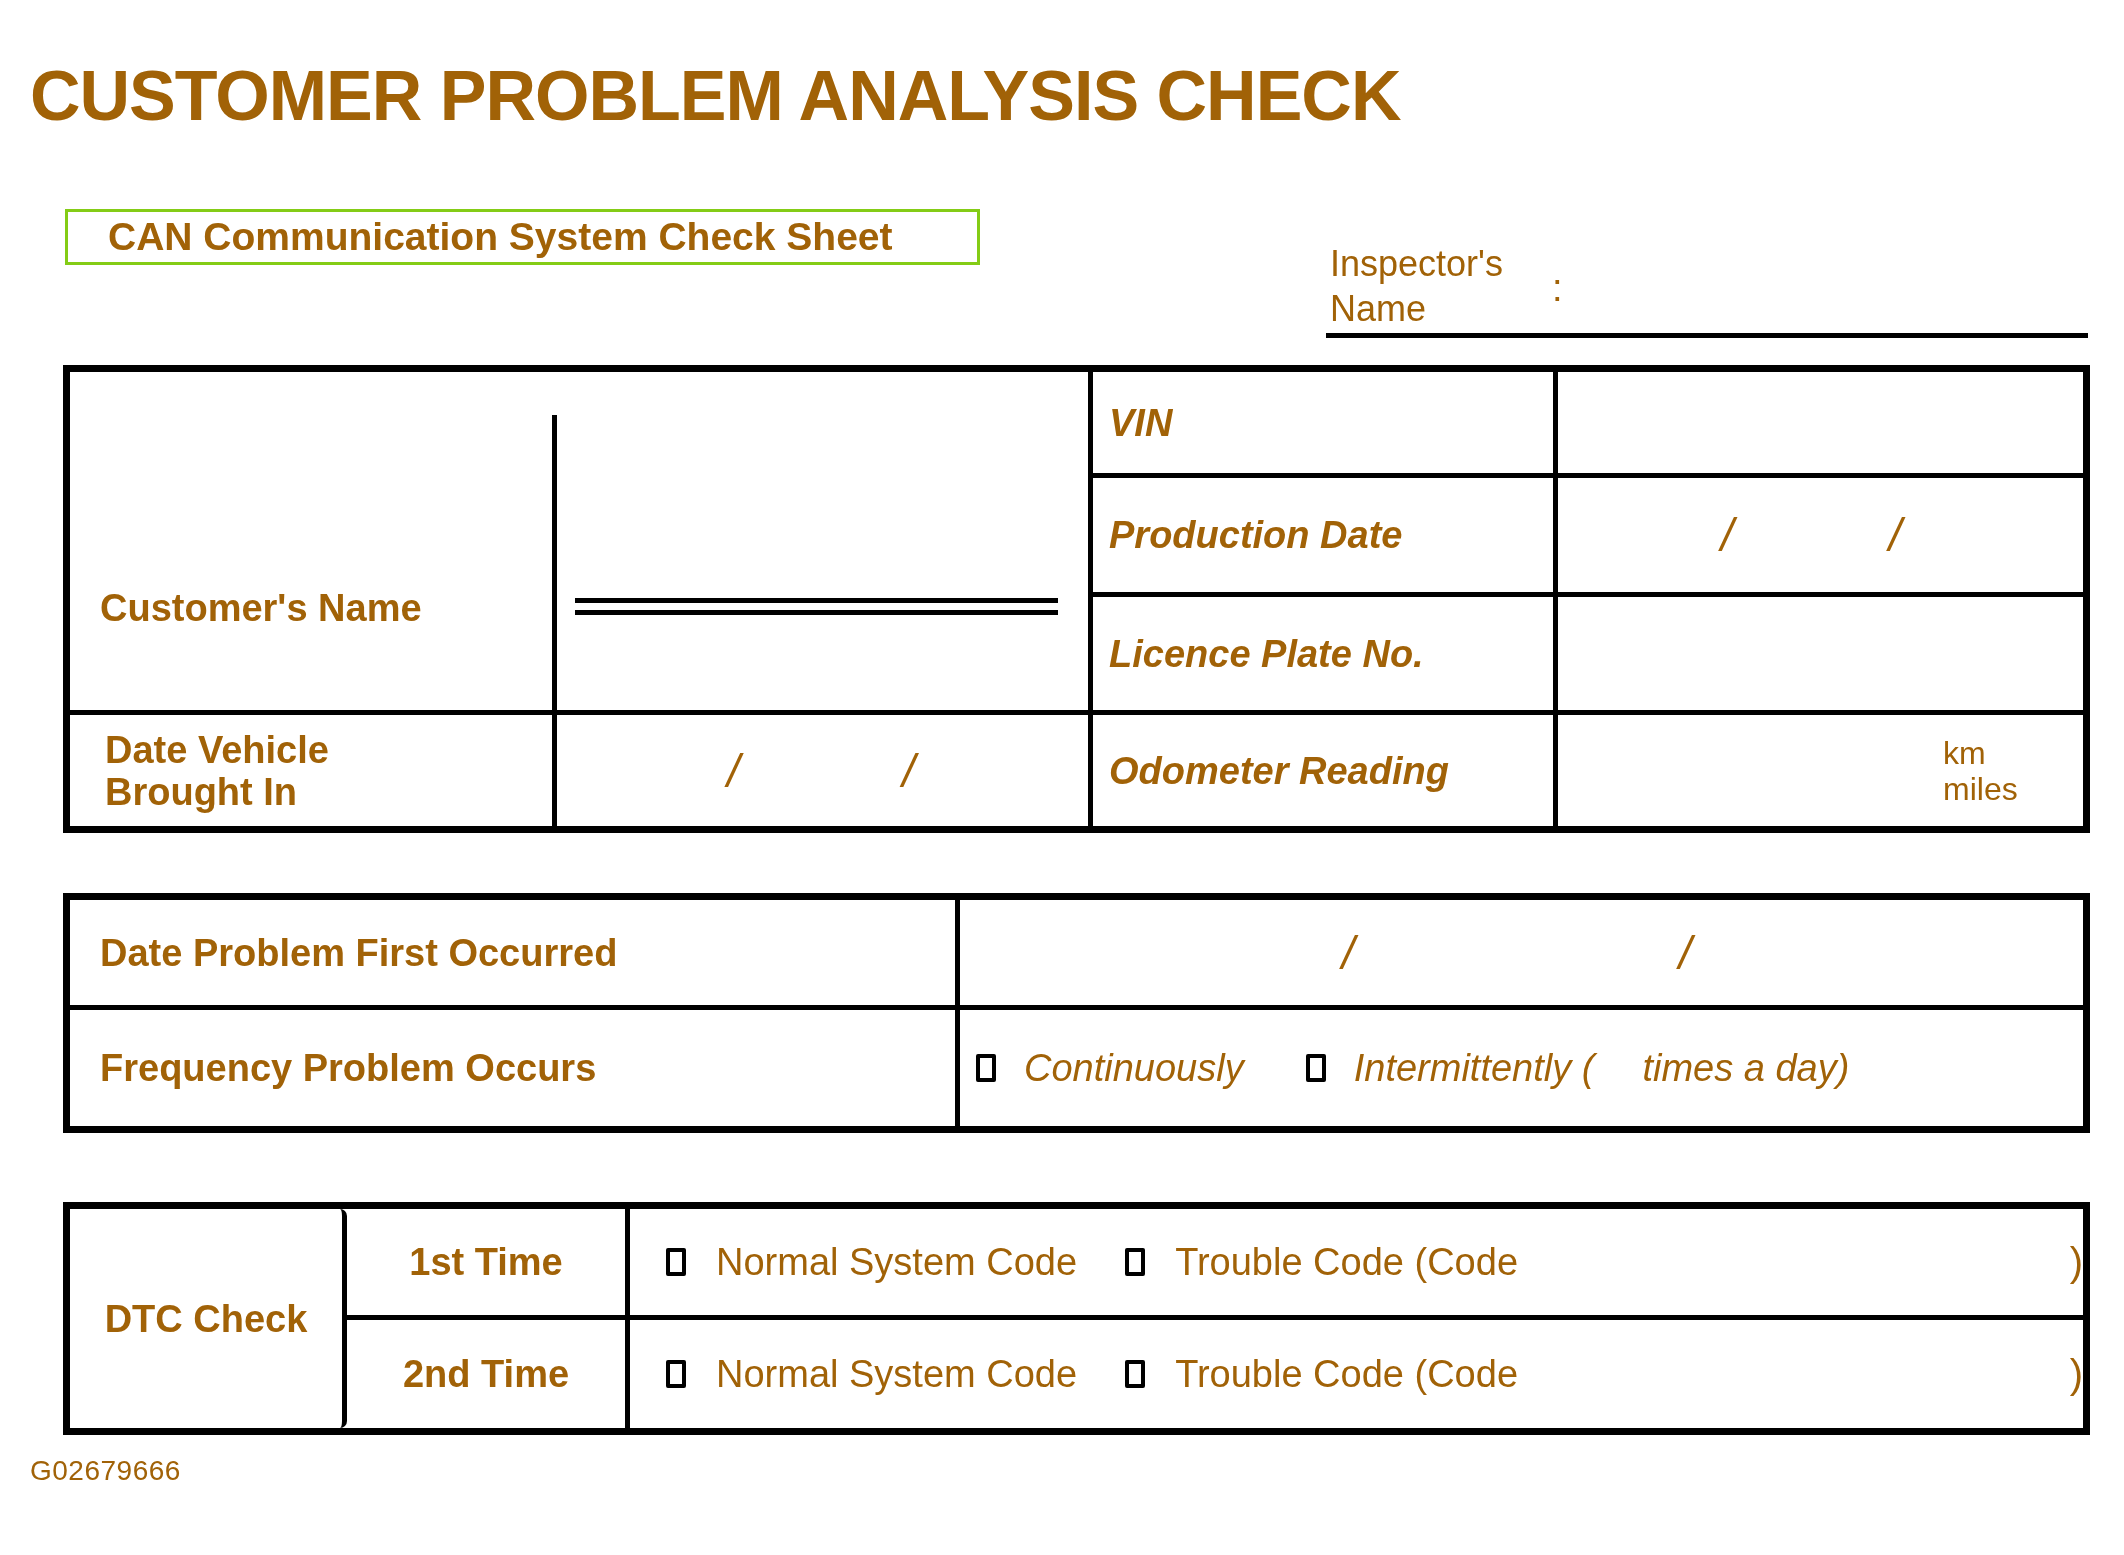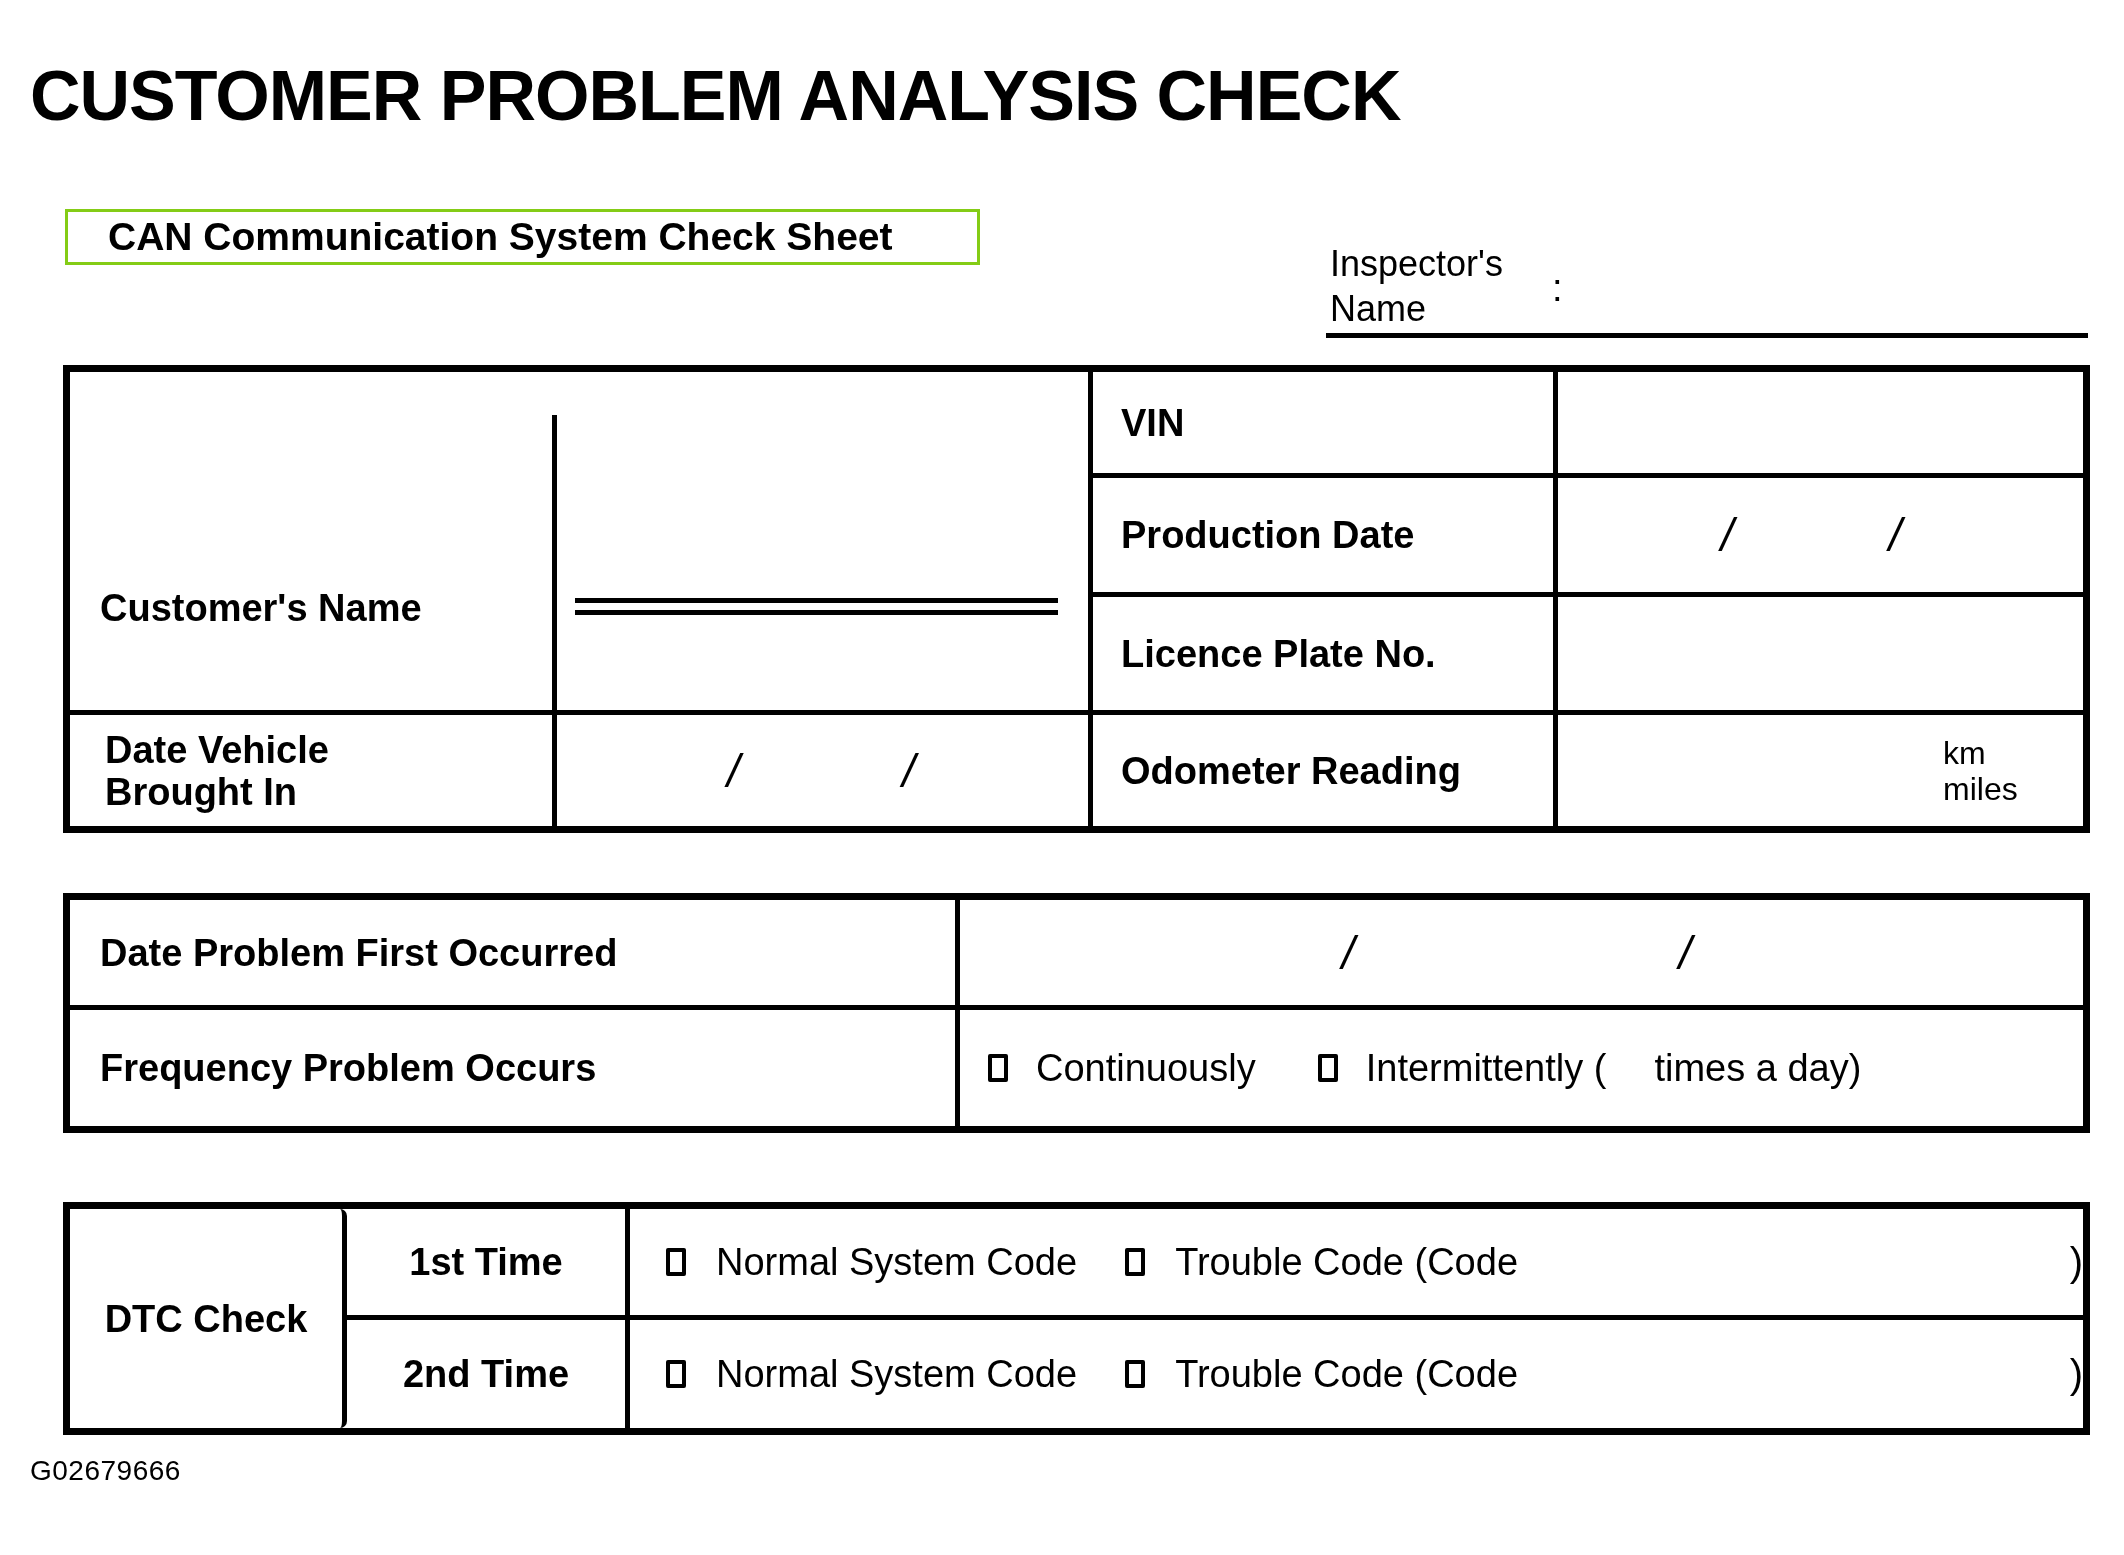--- a/index.html
+++ b/index.html
@@ -1,21 +1,21 @@
 <!DOCTYPE html>
 <html><head>
 <meta charset="utf-8">
 <style>
   html,body{margin:0;padding:0;background:#888;}
   .page{
     position:relative;
     width:2124px;height:1555px;
     background:#ffffff;
     font-family:"Liberation Sans", sans-serif;
-    color:#000000;
+    color:#a16207;
     overflow:hidden;
   }
   
   .doc-title{
     position:absolute;left:30px;top:60px;
     font-size:70px;font-weight:bold;letter-spacing:-1px;
     line-height:72px;white-space:nowrap;
   }
   .sheet-box{
     position:absolute;left:65px;top:209px;width:915px;height:56px;
@@ -29,21 +29,21 @@
   .inspector .lbl{font-size:36px;line-height:45px;}
   .inspector .colon{position:absolute;left:222px;top:26px;font-size:38px;}
   .inspector-line{position:absolute;left:1326px;top:333px;width:762px;height:5px;background:#000;}
   
   .tbl{position:absolute;border:7px solid #000;box-sizing:border-box;display:grid;background:#fff;}
   .cell{box-sizing:border-box;position:relative;display:flex;align-items:center;}
   .br{border-right:5px solid #000;}
   .bb{border-bottom:5px solid #000;}
   .lab{font-size:38px;font-weight:bold;line-height:42px;}
   .pl30{padding-left:30px;}
-  .pl28{padding-left:28px;}
+  .pl28{padding-left:16px;font-style:italic;}
   .ctr{justify-content:center;}
   .slash{font-size:46px;font-style:italic;font-weight:normal;position:absolute;top:50%;transform:translateY(-50%);}
   .cbx{
     display:inline-block;width:20px;height:28px;
     border:4px solid #000;border-radius:2px;box-sizing:border-box;
     background:#fff;flex:0 0 auto;
   }
   .body-txt{font-size:38px;font-weight:normal;white-space:nowrap;}
   
   .t1{left:63px;top:365px;width:2027px;height:468px;

